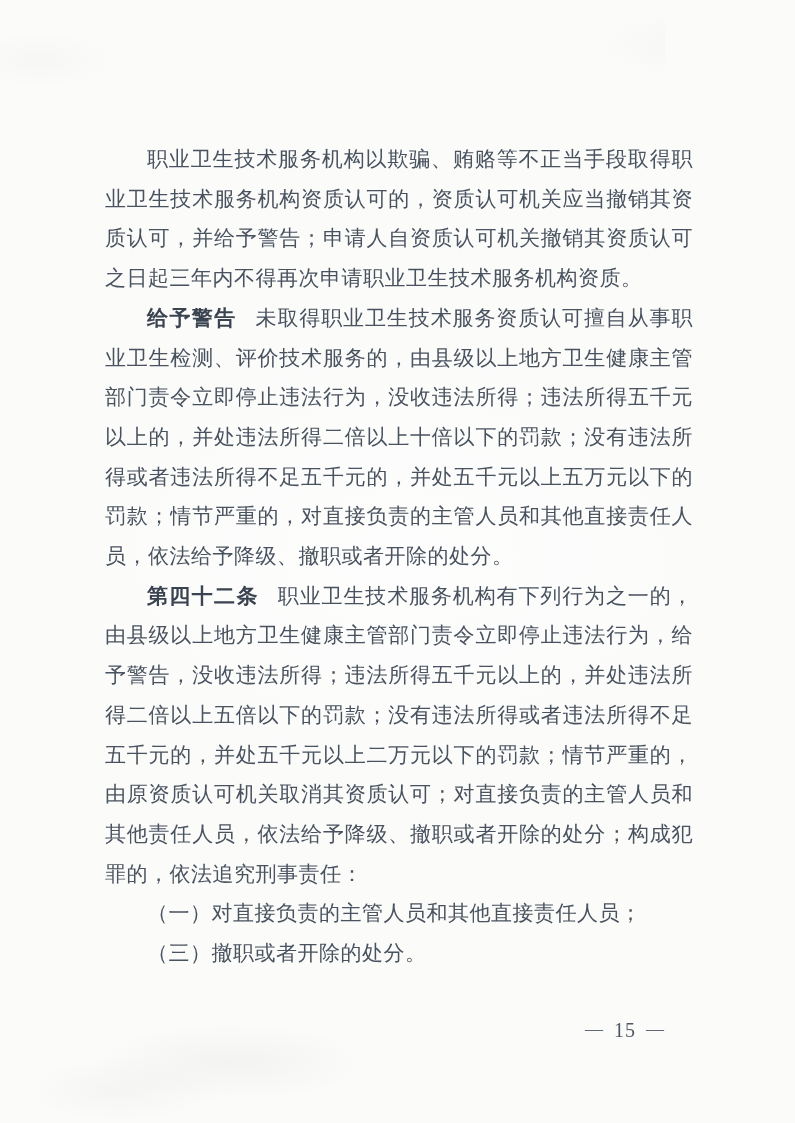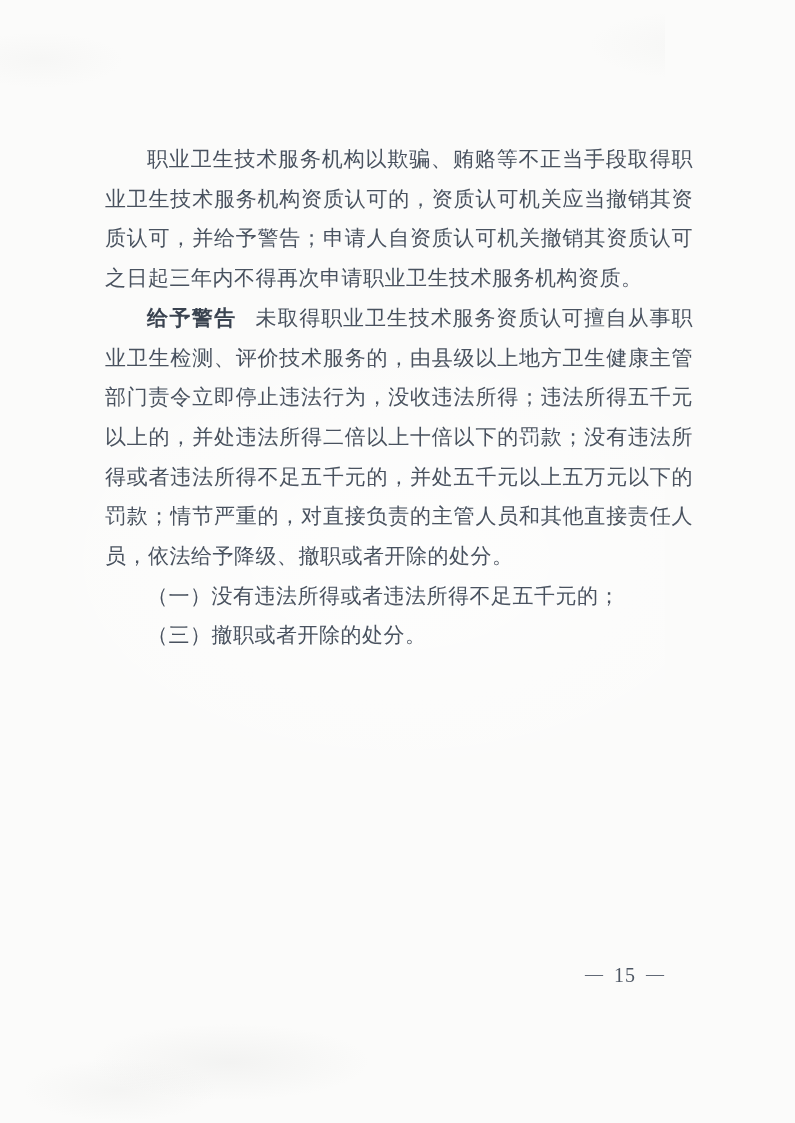--- a/index.html
+++ b/index.html
@@ -42,21 +42,21 @@
     text-indent: 2em;
   }
   .term {
     font-weight: 700;
     color: #3a4350;
     margin-right: 0.9em;
     letter-spacing: 1px;
   }
   .page-number {
     position: absolute;
-    top: 964px;
+    top: 1019px;
     left: 560px;
     width: 130px;
     text-align: center;
     font-size: 20px;
     color: #4d5663;
     letter-spacing: 1px;
   }
   .page-number .num {
     margin: 0 10px;
   }
@@ -71,22 +71,23 @@
 <body>
 
 <div class="page">
 
   <div class="text-block">
 
     <p class="para"><span>职业卫生技术服务机构以欺骗、贿赂等不正当手段取得职业卫生技术服务机构资质认可的，资质认可机关应当撤销其资质认可，并给予警告；申请人自资质认可机关撤销其资质认可之日起三年内不得再次申请职业卫生技术服务机构资质。</span></p>
 
     <p class="para"><span class="term">给予警告</span><span>未取得职业卫生技术服务资质认可擅自从事职业卫生检测、评价技术服务的，由县级以上地方卫生健康主管部门责令立即停止违法行为，没收违法所得；违法所得五千元以上的，并处违法所得二倍以上十倍以下的罚款；没有违法所得或者违法所得不足五千元的，并处五千元以上五万元以下的罚款；情节严重的，对直接负责的主管人员和其他直接责任人员，依法给予降级、撤职或者开除的处分。</span></p>
 
+    <p class="para"><span class="term">第四十二条</span><span>职业卫生技术服务机构有下列行为之一的，由县级以上地方卫生健康主管部门责令立即停止违法行为，给予警告，没收违法所得；违法所得五千元以上的，并处违法所得二倍以上五倍以下的罚款；没有违法所得或者违法所得不足五千元的，并处五千元以上二万元以下的罚款；情节严重的，由原资质认可机关取消其资质认可；对直接负责的主管人员和其他责任人员，依法给予降级、撤职或者开除的处分；构成犯罪的，依法追究刑事责任：</span></p>
 
-    <p class="para"><span>（一）没有违法所得或者违法所得不足五千元的；</span></p>
+    <p class="para"><span>（一）对直接负责的主管人员和其他直接责任人员；</span></p>
 
 
     <p class="para"><span>（三）撤职或者开除的处分。</span></p>
 
 
   </div>
 
   <div class="page-number">
     <span class="dash">—</span><span class="num">15</span><span class="dash">—</span>
   </div>

